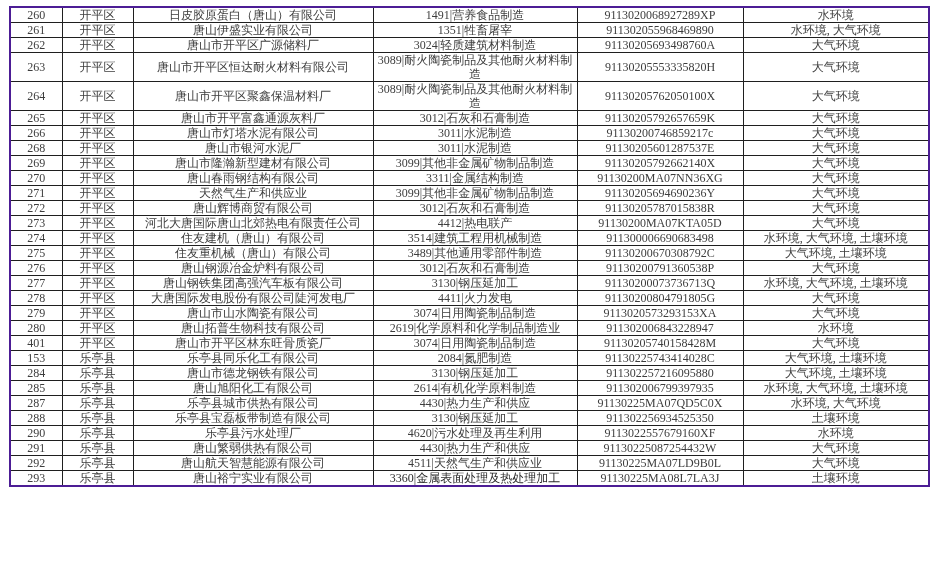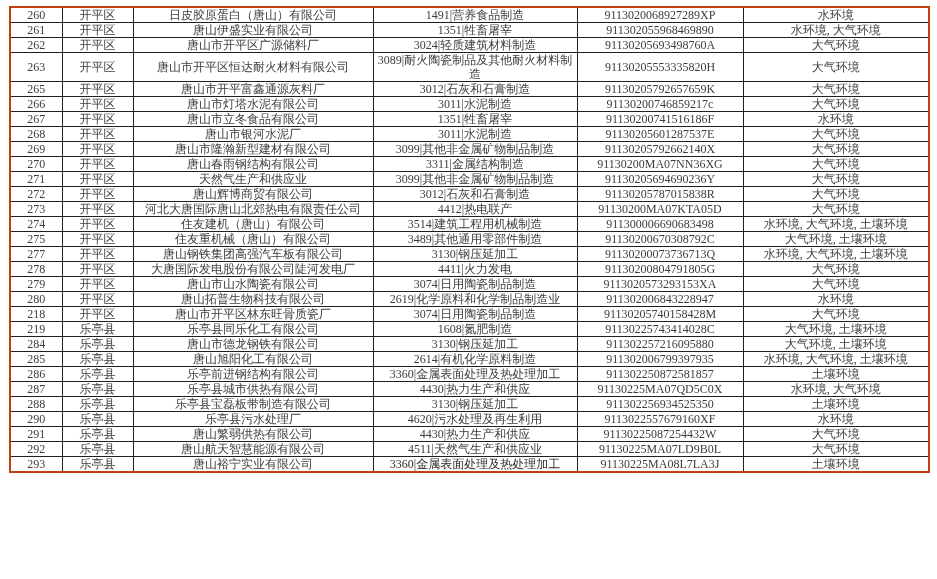--- a/index.html
+++ b/index.html
@@ -6,21 +6,21 @@
   body{
     width:937px;height:579px;overflow:hidden;
     font-family:"Liberation Serif","DejaVu Serif",serif;
     color:#3d3d3d;
   }
   .table-wrap{margin:6px 0 0 9px;}
   table.company-table{
     border-collapse:collapse;
     table-layout:fixed;
     width:919px;
-    border:2px solid #c2410c;
+    border:2px solid #4c1d95;
   }
   table.company-table td{
     border:1px solid #1f1f1f;
     font-size:12px;
     line-height:14px;
     text-align:center;
     vertical-align:middle;
     overflow:hidden;
     word-break:break-all;
     padding:0 2px;
@@ -79,42 +79,42 @@
         </tr>
         <tr>
           <td class="c0">263</td>
           <td class="c1">开平区</td>
           <td class="c2">唐山市开平区恒达耐火材料有限公司</td>
           <td class="c3">3089|耐火陶瓷制品及其他耐火材料制造</td>
           <td class="c4">91130205553335820H</td>
           <td class="c5">大气环境</td>
         </tr>
         <tr>
+          <td class="c0">264</td>
+          <td class="c1">开平区</td>
+          <td class="c2">唐山市开平区聚鑫保温材料厂</td>
+          <td class="c3">3089|耐火陶瓷制品及其他耐火材料制造</td>
+          <td class="c4">91130205762050100X</td>
+          <td class="c5">大气环境</td>
+        </tr>
+        <tr>
           <td class="c0">265</td>
           <td class="c1">开平区</td>
           <td class="c2">唐山市开平富鑫通源灰料厂</td>
           <td class="c3">3012|石灰和石膏制造</td>
           <td class="c4">91130205792657659K</td>
           <td class="c5">大气环境</td>
         </tr>
         <tr>
           <td class="c0">266</td>
           <td class="c1">开平区</td>
           <td class="c2">唐山市灯塔水泥有限公司</td>
           <td class="c3">3011|水泥制造</td>
           <td class="c4">91130200746859217c</td>
           <td class="c5">大气环境</td>
-        </tr>
-        <tr>
-          <td class="c0">267</td>
-          <td class="c1">开平区</td>
-          <td class="c2">唐山市立冬食品有限公司</td>
-          <td class="c3">1351|牲畜屠宰</td>
-          <td class="c4">91130200741516186F</td>
-          <td class="c5">水环境</td>
         </tr>
         <tr>
           <td class="c0">268</td>
           <td class="c1">开平区</td>
           <td class="c2">唐山市银河水泥厂</td>
           <td class="c3">3011|水泥制造</td>
           <td class="c4">91130205601287537E</td>
           <td class="c5">大气环境</td>
         </tr>
         <tr>
@@ -167,20 +167,28 @@
         </tr>
         <tr>
           <td class="c0">275</td>
           <td class="c1">开平区</td>
           <td class="c2">住友重机械（唐山）有限公司</td>
           <td class="c3">3489|其他通用零部件制造</td>
           <td class="c4">91130200670308792C</td>
           <td class="c5">大气环境, 土壤环境</td>
         </tr>
         <tr>
+          <td class="c0">276</td>
+          <td class="c1">开平区</td>
+          <td class="c2">唐山钢源冶金炉料有限公司</td>
+          <td class="c3">3012|石灰和石膏制造</td>
+          <td class="c4">91130200791360538P</td>
+          <td class="c5">大气环境</td>
+        </tr>
+        <tr>
           <td class="c0">277</td>
           <td class="c1">开平区</td>
           <td class="c2">唐山钢铁集团高强汽车板有限公司</td>
           <td class="c3">3130|钢压延加工</td>
           <td class="c4">91130200073736713Q</td>
           <td class="c5">水环境, 大气环境, 土壤环境</td>
         </tr>
         <tr>
           <td class="c0">278</td>
           <td class="c1">开平区</td>
@@ -199,58 +207,50 @@
         </tr>
         <tr>
           <td class="c0">280</td>
           <td class="c1">开平区</td>
           <td class="c2">唐山拓普生物科技有限公司</td>
           <td class="c3">2619|化学原料和化学制品制造业</td>
           <td class="c4">911302006843228947</td>
           <td class="c5">水环境</td>
         </tr>
         <tr>
-          <td class="c0">218</td>
+          <td class="c0">401</td>
           <td class="c1">开平区</td>
           <td class="c2">唐山市开平区林东旺骨质瓷厂</td>
           <td class="c3">3074|日用陶瓷制品制造</td>
           <td class="c4">91130205740158428M</td>
           <td class="c5">大气环境</td>
         </tr>
         <tr>
-          <td class="c0">219</td>
+          <td class="c0">153</td>
           <td class="c1">乐亭县</td>
           <td class="c2">乐亭县同乐化工有限公司</td>
-          <td class="c3">1608|氮肥制造</td>
+          <td class="c3">2084|氮肥制造</td>
           <td class="c4">91130225743414028C</td>
           <td class="c5">大气环境, 土壤环境</td>
         </tr>
         <tr>
           <td class="c0">284</td>
           <td class="c1">乐亭县</td>
           <td class="c2">唐山市德龙钢铁有限公司</td>
           <td class="c3">3130|钢压延加工</td>
           <td class="c4">911302257216095880</td>
           <td class="c5">大气环境, 土壤环境</td>
         </tr>
         <tr>
           <td class="c0">285</td>
           <td class="c1">乐亭县</td>
           <td class="c2">唐山旭阳化工有限公司</td>
           <td class="c3">2614|有机化学原料制造</td>
           <td class="c4">911302006799397935</td>
           <td class="c5">水环境, 大气环境, 土壤环境</td>
-        </tr>
-        <tr>
-          <td class="c0">286</td>
-          <td class="c1">乐亭县</td>
-          <td class="c2">乐亭前进钢结构有限公司</td>
-          <td class="c3">3360|金属表面处理及热处理加工</td>
-          <td class="c4">911302250872581857</td>
-          <td class="c5">土壤环境</td>
         </tr>
         <tr>
           <td class="c0">287</td>
           <td class="c1">乐亭县</td>
           <td class="c2">乐亭县城市供热有限公司</td>
           <td class="c3">4430|热力生产和供应</td>
           <td class="c4">91130225MA07QD5C0X</td>
           <td class="c5">水环境, 大气环境</td>
         </tr>
         <tr>

